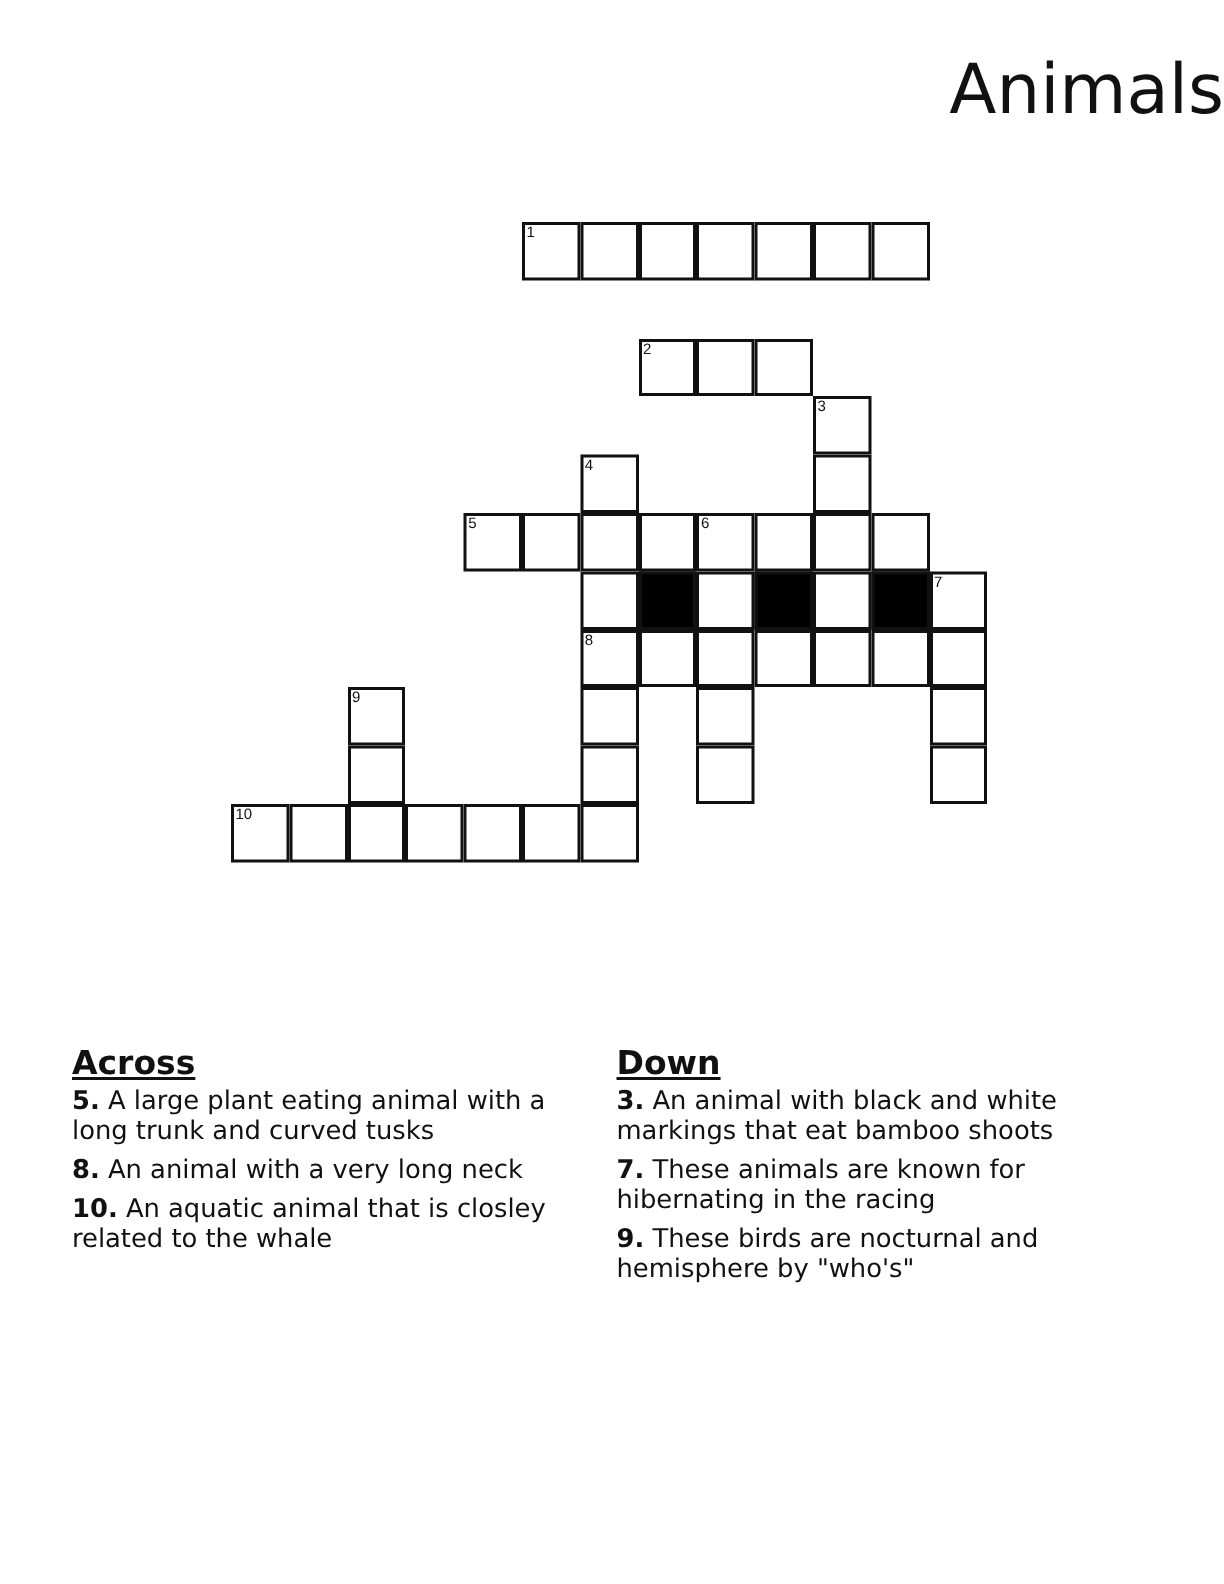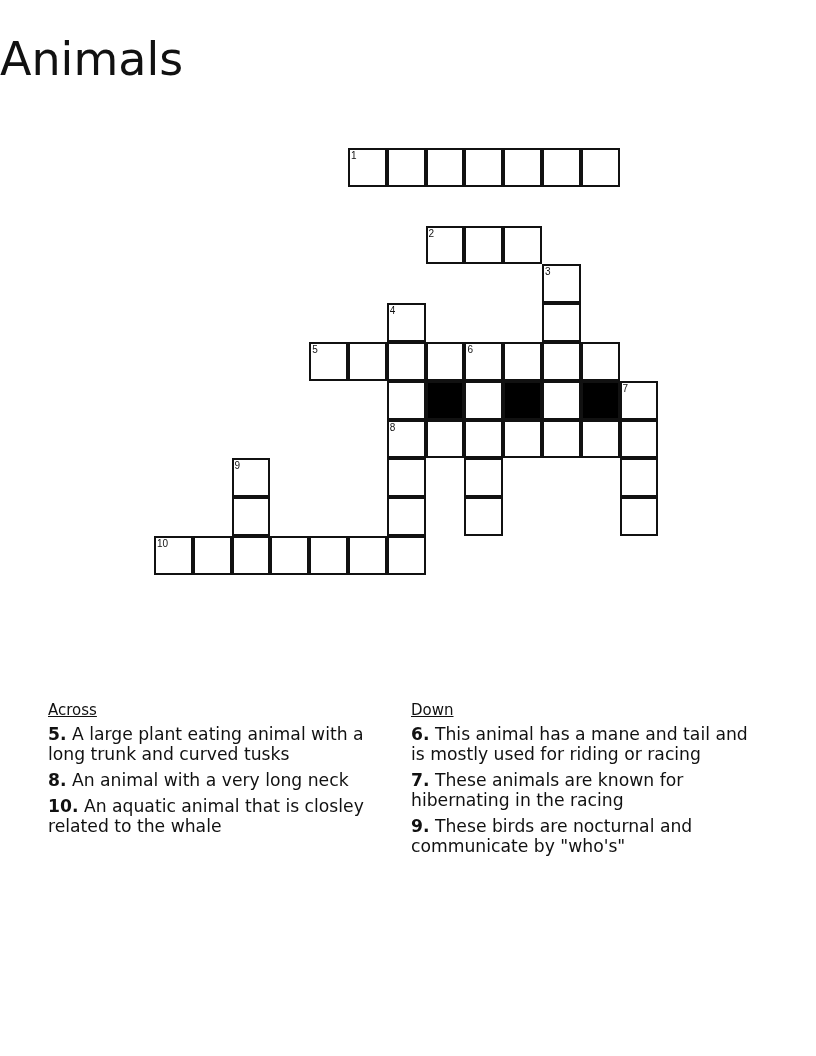--- a/index.html
+++ b/index.html
@@ -1,29 +1,29 @@
 <!DOCTYPE html>
 <html><head>
   <meta charset="utf-8">
   <style>
     html, body { margin: 0; padding: 0; background: #ffffff; }
     body { width: 816px; height: 1056px; position: relative; overflow: hidden;
            font-family: "DejaVu Sans", sans-serif; color: #111; }
-    .title { position: absolute; left: 0; top: 32px; width: 816px; text-align: left;
+    .title { position: absolute; left: 0; top: 32px; width: 816px; text-align: right;
              font-size: 46px; font-weight: normal; letter-spacing: 0px; }
     .grid { position: absolute; left: 0; top: 0; }
     .cell { position: absolute; width: 38.8px; height: 38.8px; box-sizing: border-box;
             border: 2px solid #111; background: #fff; margin-left: -1px; margin-top: -1px; }
     .cell.block { background: #000; }
     .num { position: absolute; left: 1px; top: 0px; font-size: 10px; line-height: 11px;
            font-family: "Liberation Sans", sans-serif; color: #111; }
     .clues { position: absolute; top: 700px; width: 355px; font-size: 17.2px; line-height: 20px; }
     .clues.across { left: 48px; }
     .clues.down { left: 411px; }
-    .clues h3 { margin: 0 0 4px 0; font-size: 15px; font-weight: normal; text-decoration: underline; }
+    .clues h3 { margin: 0 0 4px 0; font-size: 22px; font-weight: bold; text-decoration: underline; }
     .clue { margin: 0 0 6px 0; }
     .clue b { font-weight: bold; }
   </style>
 </head>
 <body>
 
 <div class="title">Animals</div>
 
 <div class="grid" id="grid">
     <div class="cell" style="left: 349px; top: 149px;">
@@ -100,16 +100,16 @@
 
 <div class="clues across">
   <h3>Across</h3>
   <div class="clue"><b>5.</b> <span>A large plant eating animal with a long trunk and curved tusks</span></div>
   <div class="clue"><b>8.</b> <span>An animal with a very long neck</span></div>
   <div class="clue"><b>10.</b> <span>An aquatic animal that is closley related to the whale</span></div>
 </div>
 
 <div class="clues down">
   <h3>Down</h3>
-  <div class="clue"><b>6.</b> <span>This animal has a mane and tail and is mostly used for riding or racing</span></div>
+  <div class="clue"><b>3.</b> <span>An animal with black and white markings that eat bamboo shoots</span></div>
   <div class="clue"><b>7.</b> <span>These animals are known for hibernating in the racing</span></div>
-  <div class="clue"><b>9.</b> <span>These birds are nocturnal and communicate by "who's"</span></div>
+  <div class="clue"><b>9.</b> <span>These birds are nocturnal and hemisphere by "who's"</span></div>
 </div>
 
 </body></html>

